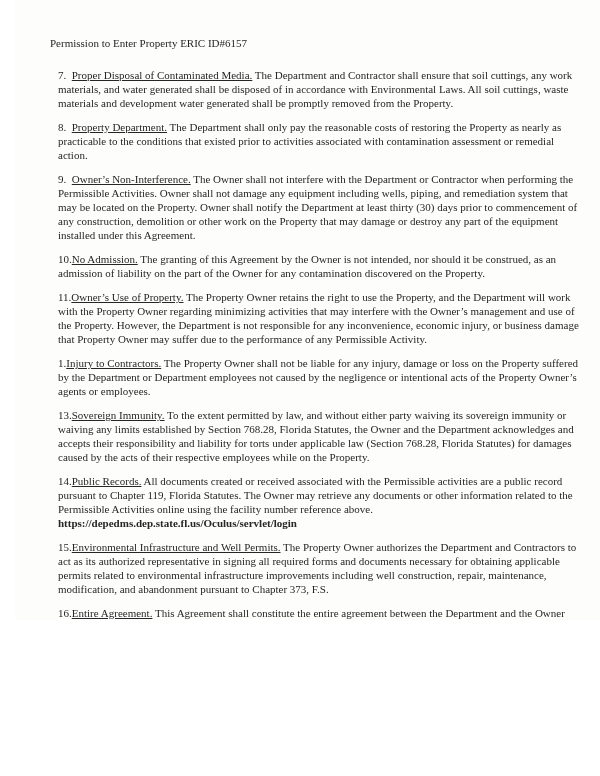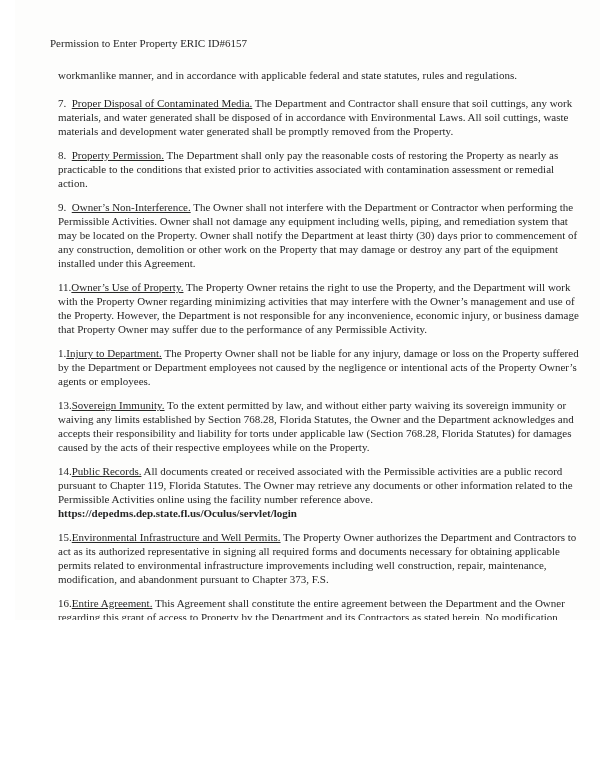--- a/index.html
+++ b/index.html
@@ -38,33 +38,33 @@
     right: 44px;
     white-space: nowrap;
   }
 </style>
 </head>
 <body>
 
 <div class="page">
   <div class="doc-header">Permission to Enter Property ERIC ID#6157</div>
 
-  <p class="para intro">workmanlike manner, and in accordance with applicable federal and state statutes, rules and regulations.</p>
 
   <div id="clauses">
   <p class="para clause"><span class="num">7.&nbsp;&nbsp;</span><span class="heading">Proper Disposal of Contaminated Media.</span><span class="body"> The Department and Contractor shall ensure that soil cuttings, any work materials, and water generated shall be disposed of in accordance with Environmental Laws. All soil cuttings, waste materials and development water generated shall be promptly removed from the Property.</span></p>
 
-  <p class="para clause"><span class="num">8.&nbsp;&nbsp;</span><span class="heading">Property Permission.</span><span class="body"> The Department shall only pay the reasonable costs of restoring the Property as nearly as practicable to the conditions that existed prior to activities associated with contamination assessment or remedial action.</span></p>
+  <p class="para clause"><span class="num">8.&nbsp;&nbsp;</span><span class="heading">Property Department.</span><span class="body"> The Department shall only pay the reasonable costs of restoring the Property as nearly as practicable to the conditions that existed prior to activities associated with contamination assessment or remedial action.</span></p>
 
   <p class="para clause"><span class="num">9.&nbsp;&nbsp;</span><span class="heading">Owner’s Non-Interference.</span><span class="body"> The Owner shall not interfere with the Department or Contractor when performing the Permissible Activities. Owner shall not damage any equipment including wells, piping, and remediation system that may be located on the Property. Owner shall notify the Department at least thirty (30) days prior to commencement of any construction, demolition or other work on the Property that may damage or destroy any part of the equipment installed under this Agreement.</span></p>
 
+  <p class="para clause"><span class="num">10.</span><span class="heading">No Admission.</span><span class="body"> The granting of this Agreement by the Owner is not intended, nor should it be construed, as an admission of liability on the part of the Owner for any contamination discovered on the Property.</span></p>
 
   <p class="para clause"><span class="num">11.</span><span class="heading">Owner’s Use of Property.</span><span class="body"> The Property Owner retains the right to use the Property, and the Department will work with the Property Owner regarding minimizing activities that may interfere with the Owner’s management and use of the Property. However, the Department is not responsible for any inconvenience, economic injury, or business damage that Property Owner may suffer due to the performance of any Permissible Activity.</span></p>
 
-  <p class="para clause"><span class="num">1.</span><span class="heading">Injury to Department.</span><span class="body"> The Property Owner shall not be liable for any injury, damage or loss on the Property suffered by the Department or Department employees not caused by the negligence or intentional acts of the Property Owner’s agents or employees.</span></p>
+  <p class="para clause"><span class="num">1.</span><span class="heading">Injury to Contractors.</span><span class="body"> The Property Owner shall not be liable for any injury, damage or loss on the Property suffered by the Department or Department employees not caused by the negligence or intentional acts of the Property Owner’s agents or employees.</span></p>
 
   <p class="para clause"><span class="num">13.</span><span class="heading">Sovereign Immunity.</span><span class="body"> To the extent permitted by law, and without either party waiving its sovereign immunity or waiving any limits established by Section 768.28, Florida Statutes, the Owner and the Department acknowledges and accepts their responsibility and liability for torts under applicable law (Section 768.28, Florida Statutes) for damages caused by the acts of their respective employees while on the Property.</span></p>
 
   <p class="para clause"><span class="num">14.</span><span class="heading">Public Records.</span><span class="body"> All documents created or received associated with the Permissible activities are a public record pursuant to Chapter 119, Florida Statutes. The Owner may retrieve any documents or other information related to the Permissible Activities online using the facility number reference above.</span><span class="url">https://depedms.dep.state.fl.us/Oculus/servlet/login</span></p>
 
   <p class="para clause"><span class="num">15.</span><span class="heading">Environmental Infrastructure and Well Permits.</span><span class="body"> The Property Owner authorizes the Department and Contractors to act as its authorized representative in signing all required forms and documents necessary for obtaining applicable permits related to environmental infrastructure improvements including well construction, repair, maintenance, modification, and abandonment pursuant to Chapter 373, F.S.</span></p>
 
   <p class="para clause"><span class="num">16.</span><span class="heading">Entire Agreement.</span><span class="body"> This Agreement shall constitute the entire agreement between the Department and the Owner regarding this grant of access to Property by the Department and its Contractors as stated herein. No modification, amendment or waiver of the terms and conditions of this Agreement shall be binding upon</span></p>
 </div>
 

